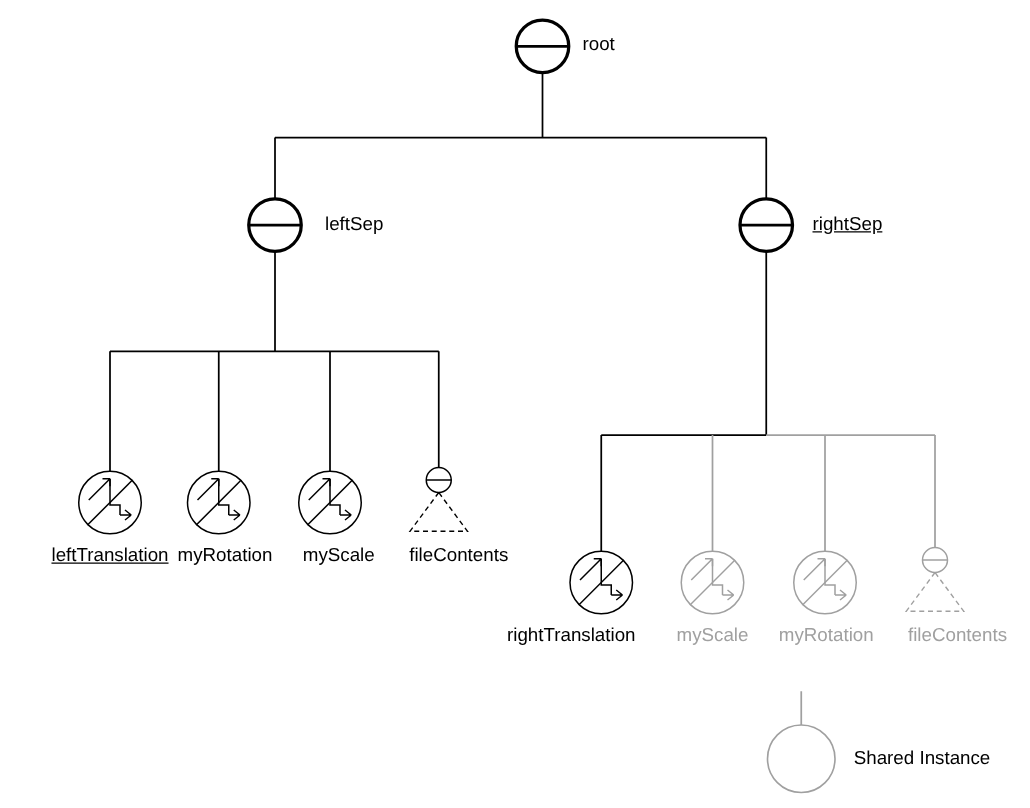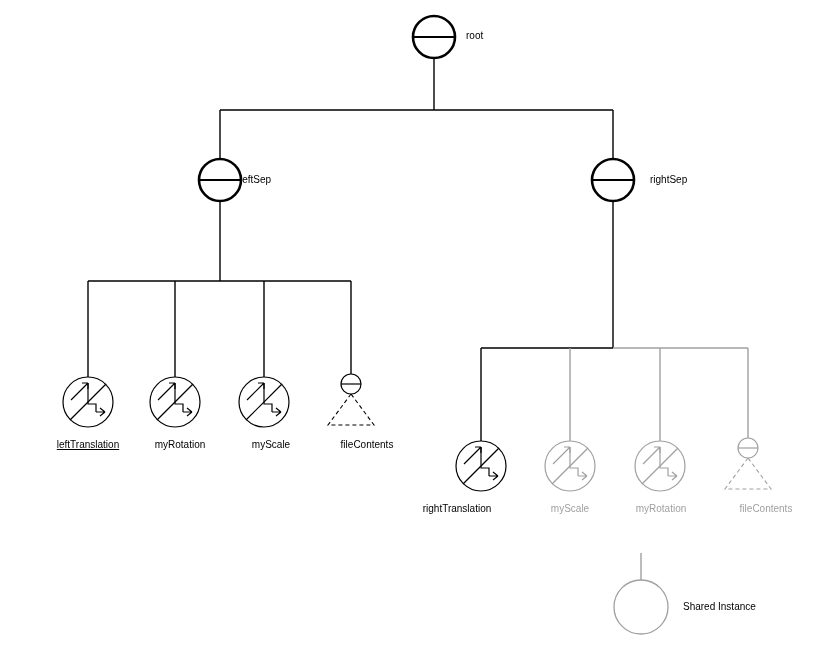--- a/index.html
+++ b/index.html
@@ -20,21 +20,21 @@
   #graph-canvas {
     position: absolute;
     left: 0;
     top: 0;
     width: 824px;
     height: 646px;
   }
   .node-label {
     position: absolute;
     font-family: "Liberation Sans", sans-serif;
-    font-size: 10px;
+    font-size: 15px;
     line-height: 17px;
     color: #000000;
     white-space: nowrap;
   }
   .node-label.shared {
     color: #a0a0a0;
   }
   .label-center {
     transform: translateX(-50%);
     text-align: center;
@@ -155,23 +155,23 @@
     </g>
 
     <g>
       <path d="M641,553 L641,580" fill="none" stroke="#a0a0a0" stroke-width="1.4"></path>
       <circle cx="641" cy="607" r="27" fill="#ffffff" stroke="#a0a0a0" stroke-width="1.3"></circle>
     </g>
   </svg>
 
   <div class="node-label" style="left:466px; top:27px;">root</div>
 
-  <div class="node-label" style="left:240px; top:171px;">leftSep</div>
+  <div class="node-label" style="left:260px; top:171px;">leftSep</div>
 
-  <div class="node-label" style="left:650px; top:171px;">rightSep</div>
+  <div class="node-label" style="left:650px; top:171px;text-decoration:underline;">rightSep</div>
 
   <div class="node-label label-center" style="left:88px; top:436px;text-decoration:underline;">leftTranslation</div>
 
   <div class="node-label label-center" style="left:180px; top:436px;">myRotation</div>
 
   <div class="node-label label-center" style="left:271px; top:436px;">myScale</div>
 
   <div class="node-label label-center" style="left:367px; top:436px;">fileContents</div>
 
   <div class="node-label label-center" style="left:457px; top:500px;text-align:right;">rightTranslation</div>

